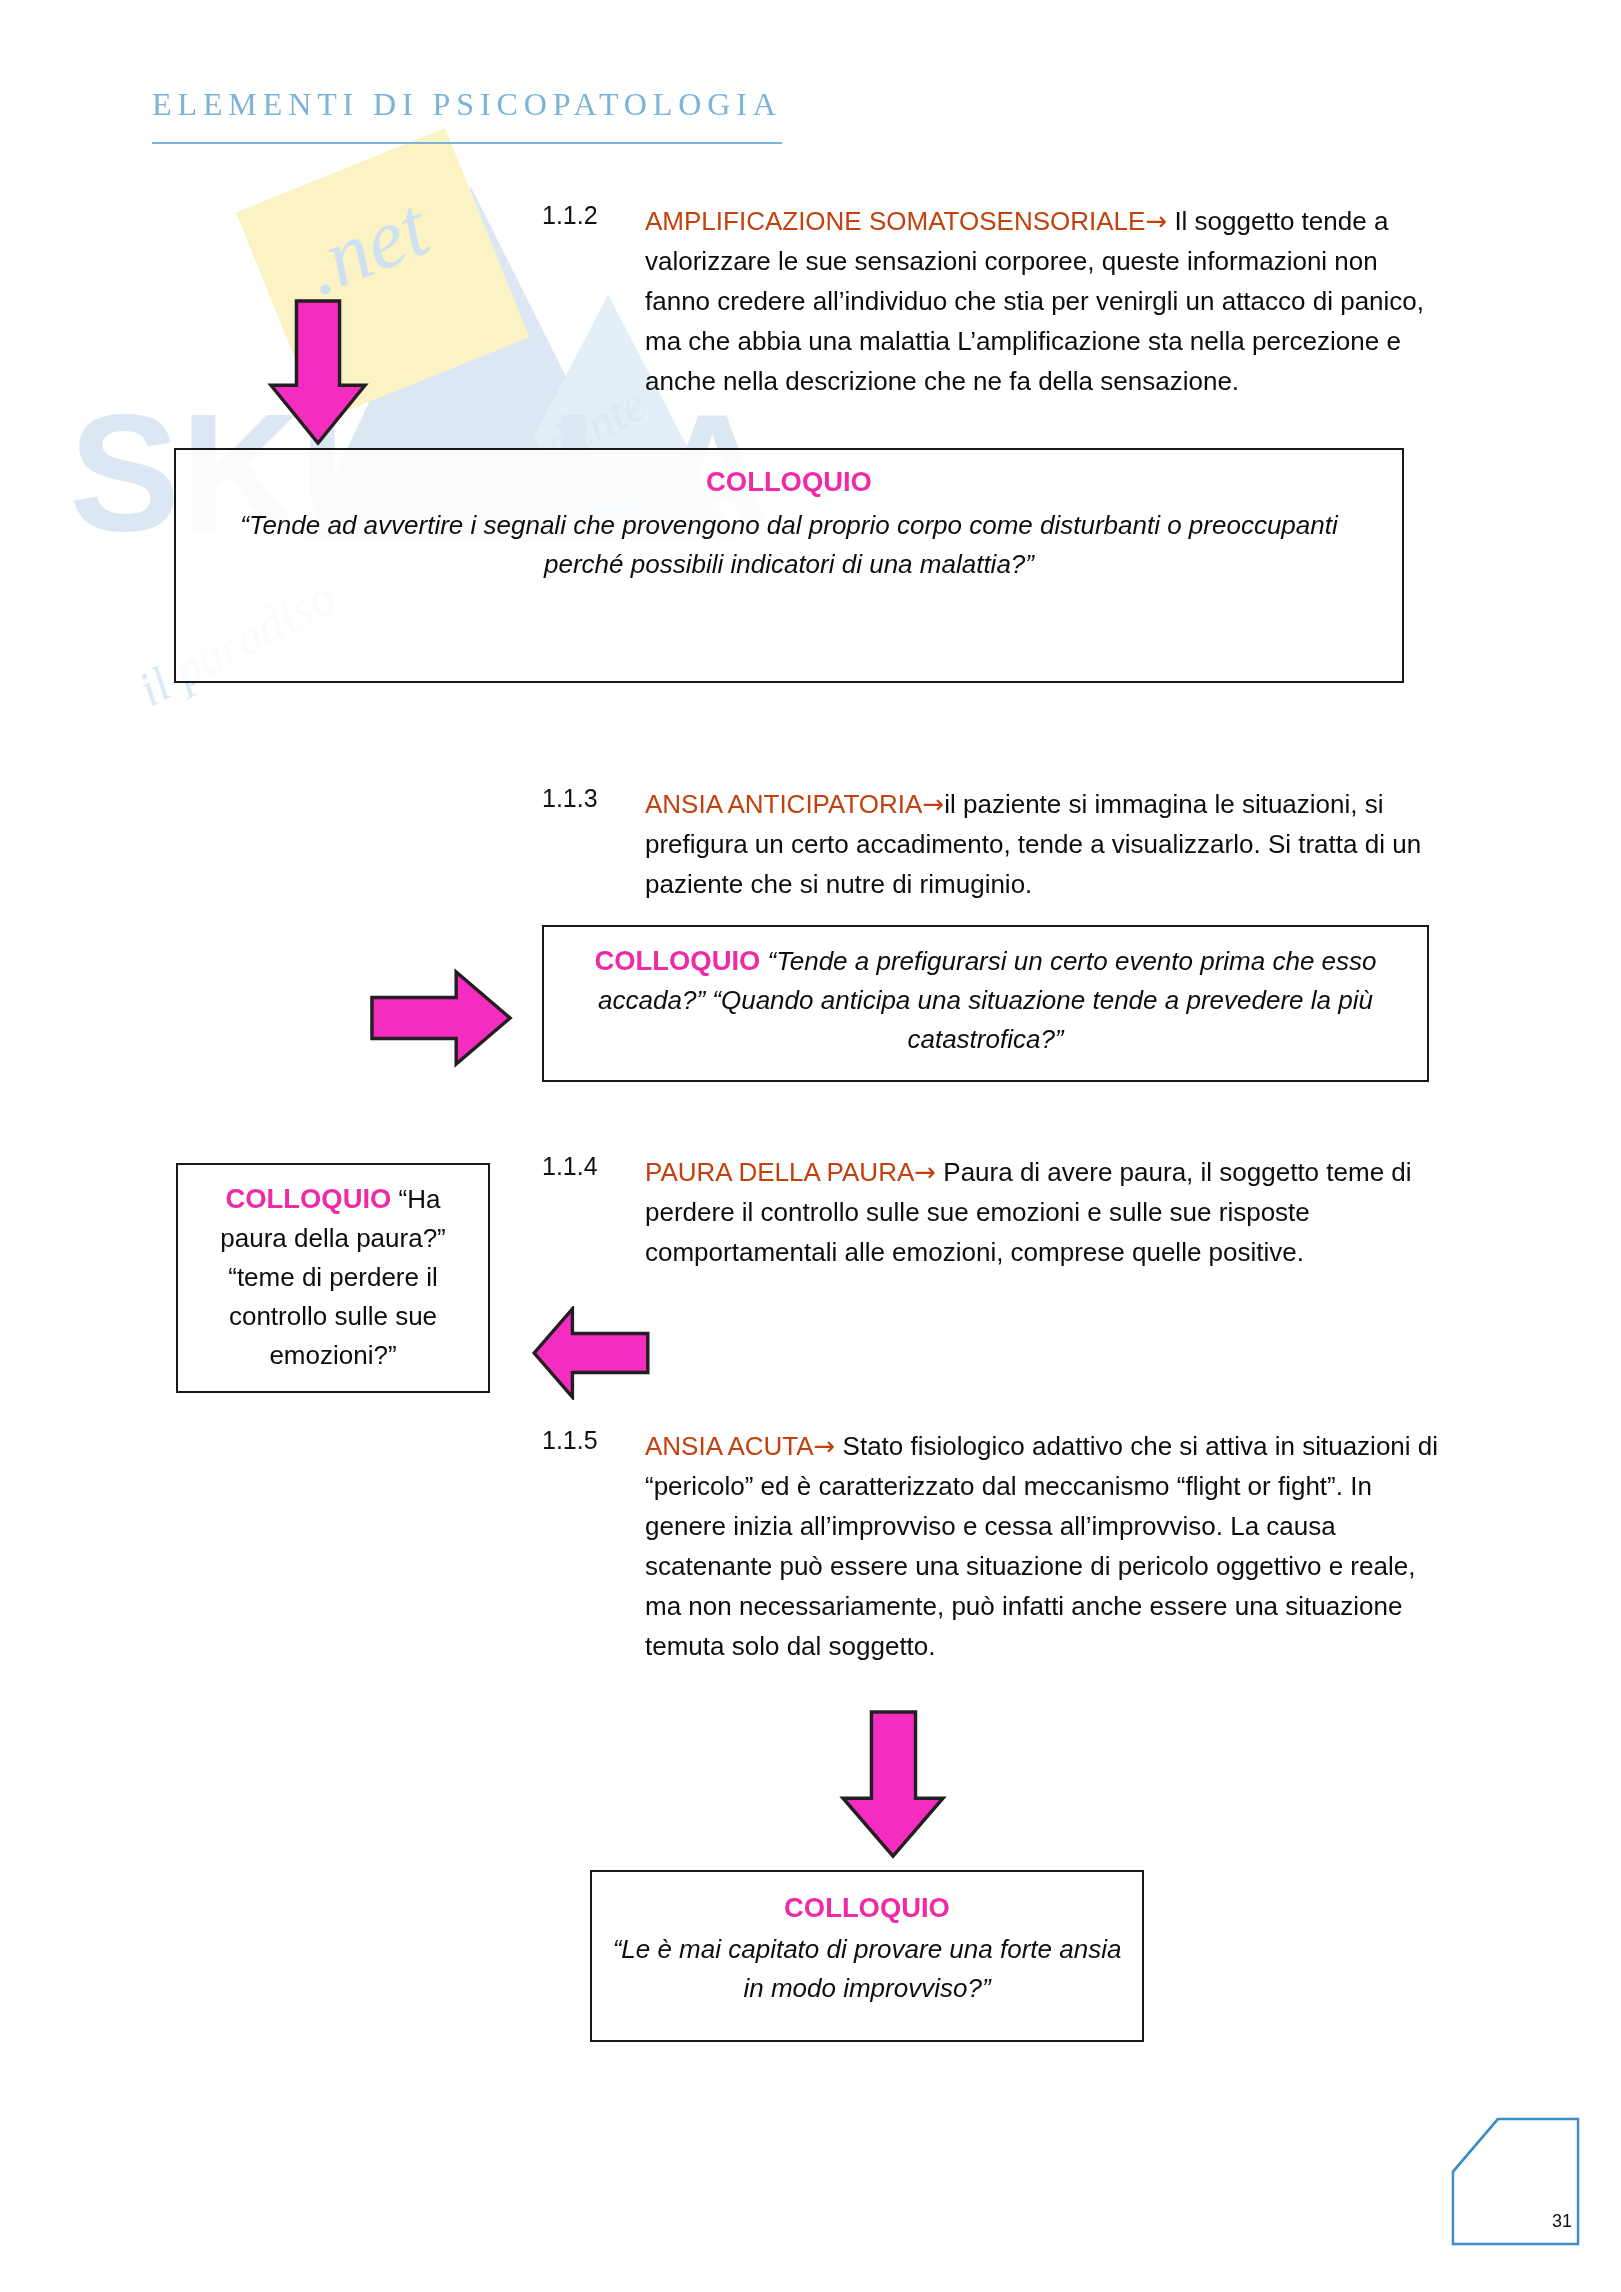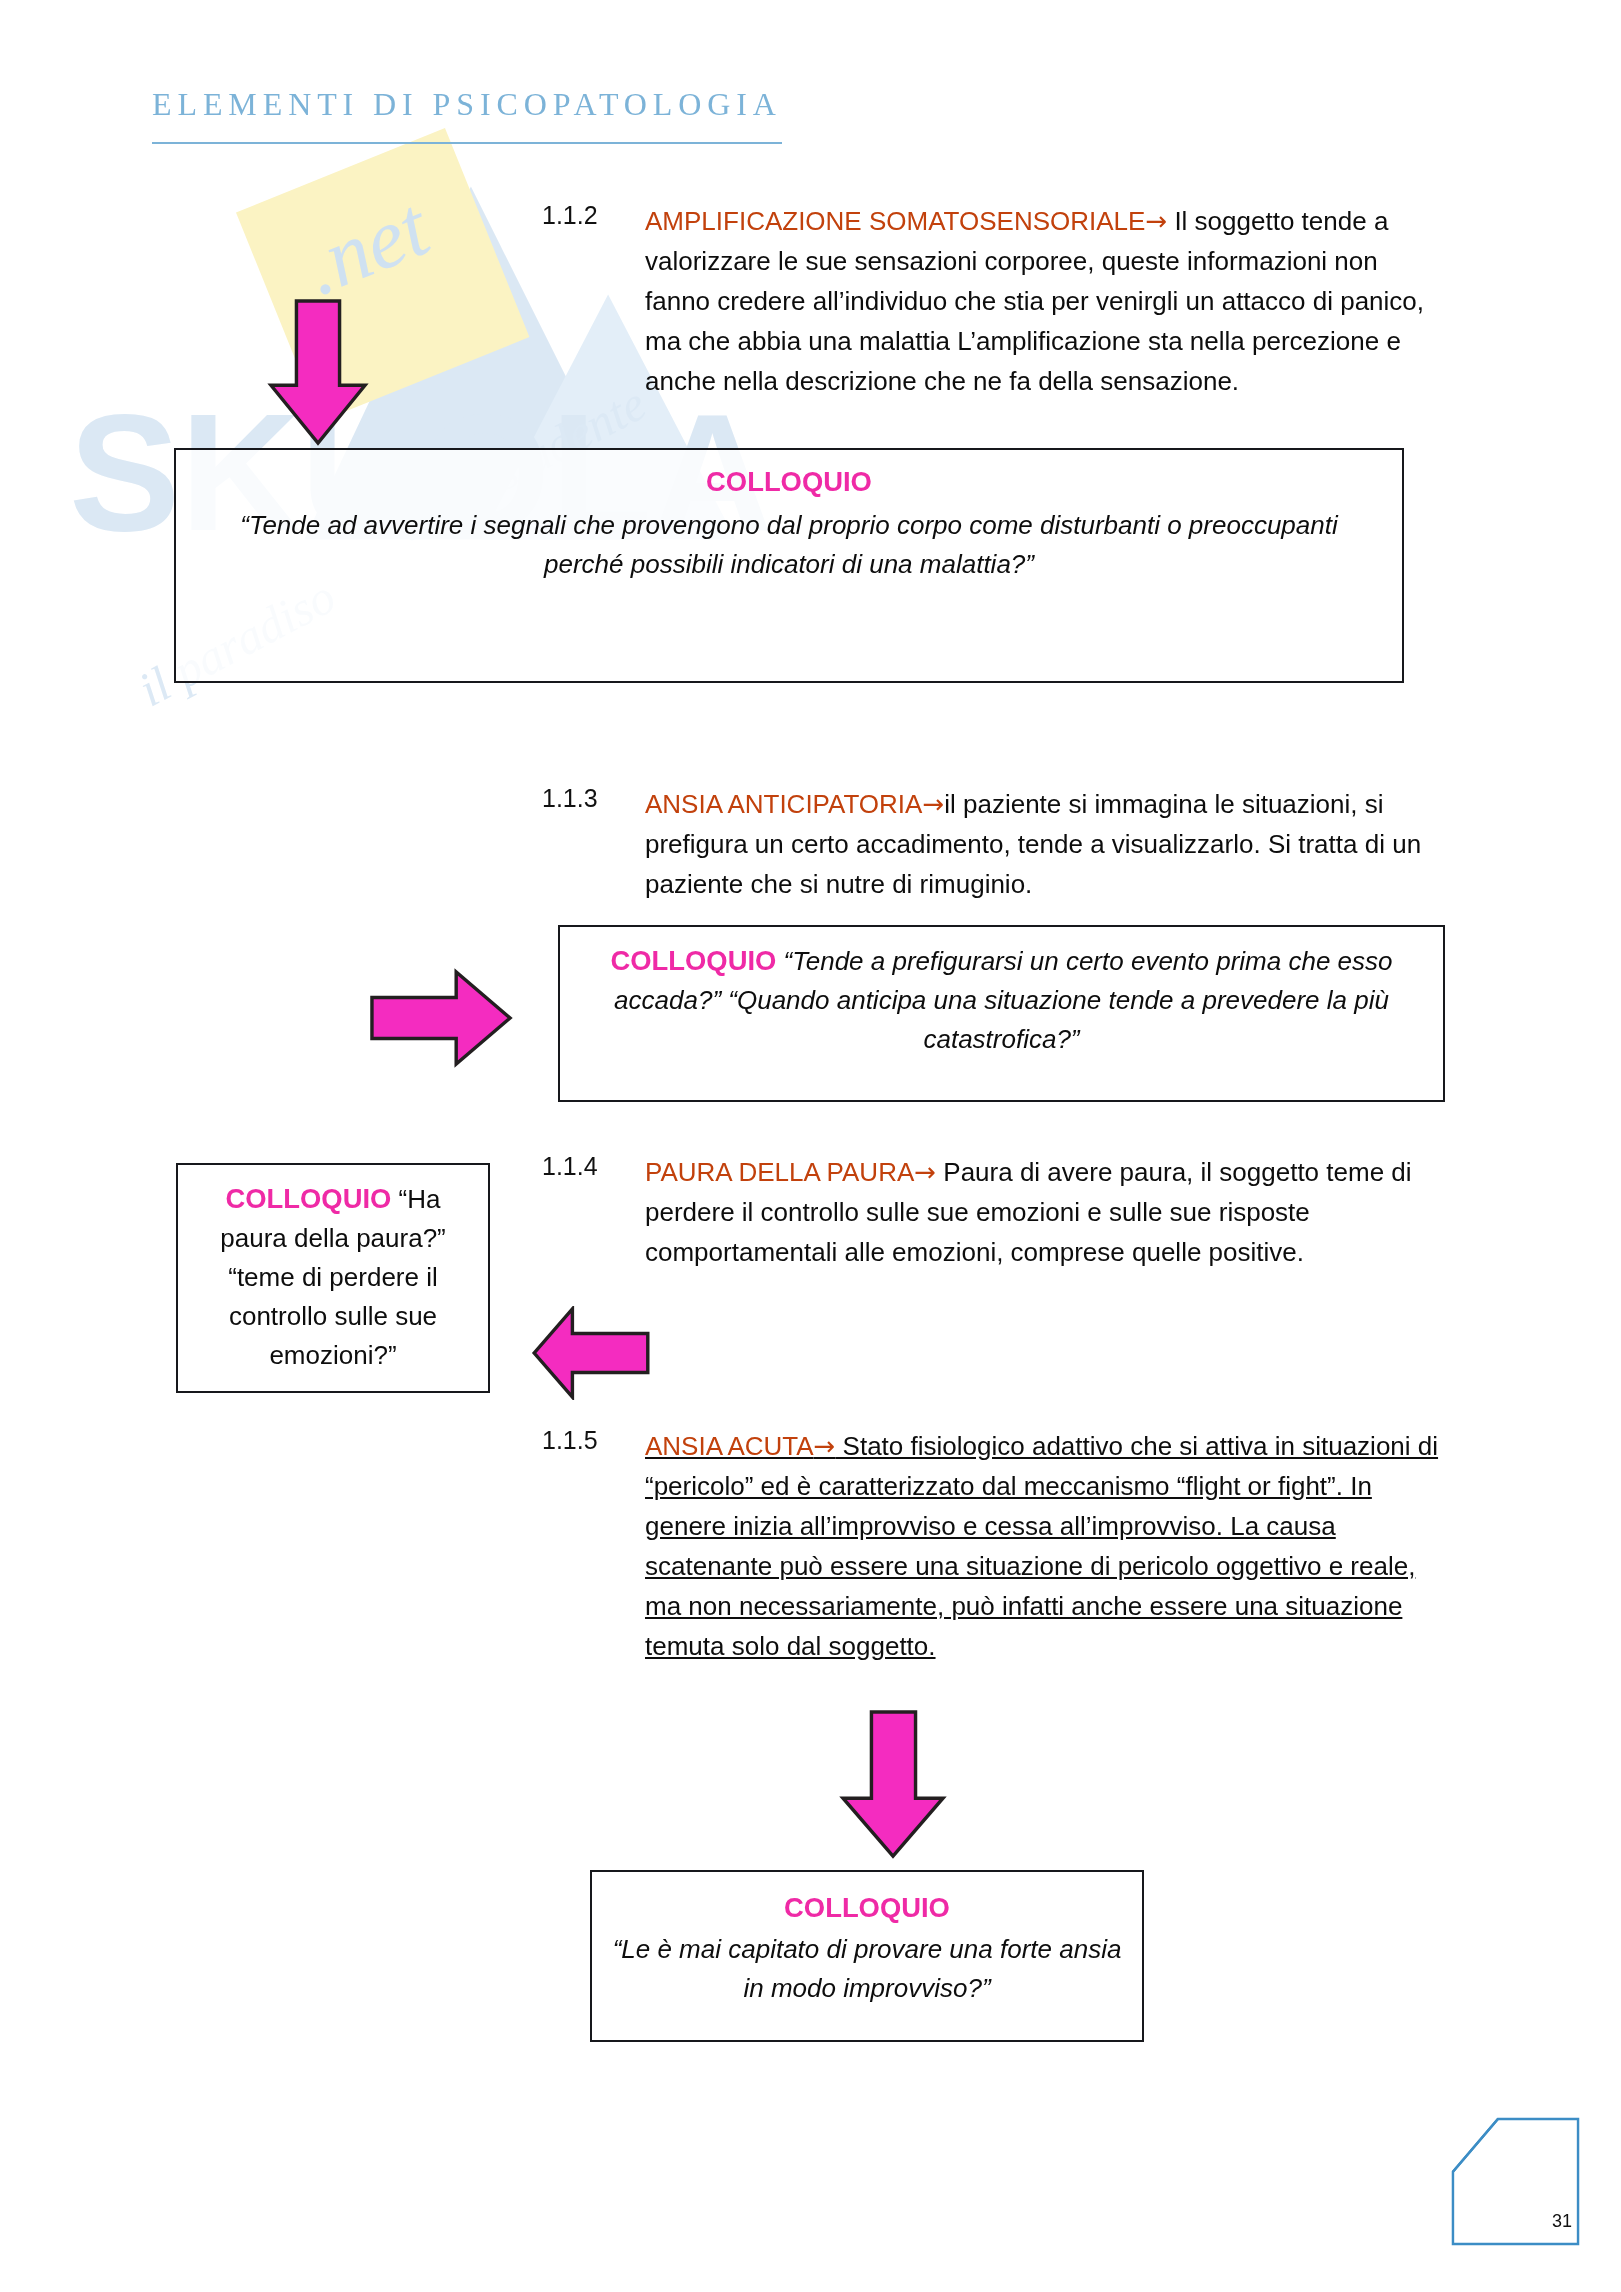--- a/index.html
+++ b/index.html
@@ -177,21 +177,21 @@
     <span class="sec-num">1.1.3</span>
     <div class="sec-body" style="width:784px;">
       <span class="term-a">ANSIA ANTICIPATORIA</span><span class="term-a arrow-glyph">→</span><span>il paziente si immagina le situazioni, si prefigura un certo accadimento, tende a visualizzarlo. Si tratta di un paziente che si nutre di rimuginio.</span>
     </div>
   </div>
 
   <svg class="arrow" style="left:370px; top:968px; width:143px; height:100px;" viewBox="0 0 146 102" xmlns="http://www.w3.org/2000/svg">
     <polygon points="2,30 88,30 88,4 143,51 88,98 88,72 2,72" fill="#f42cc0" stroke="#231f20" stroke-width="3.5" stroke-linejoin="miter"></polygon>
   </svg>
 
-  <div class="box" style="left:542px; top:925px; width:887px; height:177px;margin-left:16px;">
+  <div class="box" style="left:542px; top:925px; width:887px; height:157px;">
     <div class="box-inner" style="padding:13.7px 19.6px 0 19.6px;">
       <div>
         <span class="colloquio" style="font-size:27.4px;">COLLOQUIO</span>
         <span class="ital">“Tende a prefigurarsi un certo evento prima che esso accada?”</span>
         <span class="ital">“Quando anticipa una situazione tende a prevedere la più catastrofica?”</span>
       </div>
     </div>
   </div>
 
   <div class="box" style="left:176px; top:1163px; width:314px; height:230px;">
@@ -208,21 +208,21 @@
       <span class="term-a">PAURA DELLA PAURA</span><span class="term-a arrow-glyph">→</span><span> Paura di avere paura, il soggetto teme  di perdere il controllo sulle sue emozioni e sulle sue risposte comportamentali alle emozioni, comprese quelle positive.</span>
     </div>
   </div>
 
   <svg class="arrow" style="left:531px; top:1306px; width:120px; height:94px;" viewBox="0 0 122 96" xmlns="http://www.w3.org/2000/svg">
     <polygon points="119,28 42,28 42,3 3,48 42,93 42,68 119,68" fill="#f42cc0" stroke="#231f20" stroke-width="3.5" stroke-linejoin="miter"></polygon>
   </svg>
 
   <div class="section" style="left:542px; top:1426px; width:887px;">
     <span class="sec-num">1.1.5</span>
-    <div class="sec-body" style="width:794px;text-decoration:underline;">
+    <div class="sec-body" style="width:794px;">
       <span class="term-a">ANSIA ACUTA</span><span class="term-a arrow-glyph">→</span><span> Stato fisiologico adattivo che si attiva in situazioni di “pericolo” ed è caratterizzato dal meccanismo “flight or fight”. In genere inizia all’improvviso e cessa all’improvviso. La causa scatenante può essere una situazione di pericolo oggettivo e reale, ma non necessariamente, può infatti anche essere una situazione temuta solo dal soggetto.</span>
     </div>
   </div>
 
   <svg class="arrow" style="left:839px; top:1710px; width:108px; height:149px;" viewBox="0 0 110 152" xmlns="http://www.w3.org/2000/svg">
     <polygon points="33,2 78,2 78,90 106,90 55,149 4,90 33,90" fill="#f42cc0" stroke="#231f20" stroke-width="3.5" stroke-linejoin="miter"></polygon>
   </svg>
 
   <div class="box" style="left:590px; top:1870px; width:554px; height:172px;">
     <div class="box-inner" style="padding:15.7px 19.6px 0 19.6px;">

